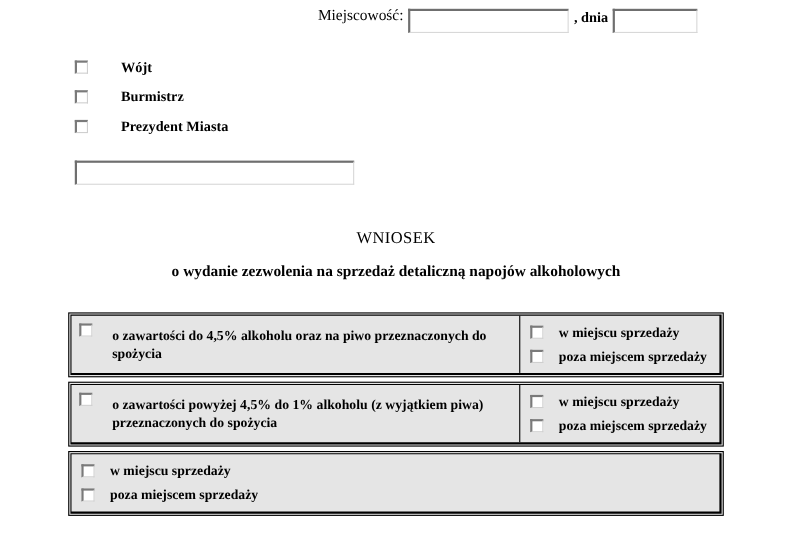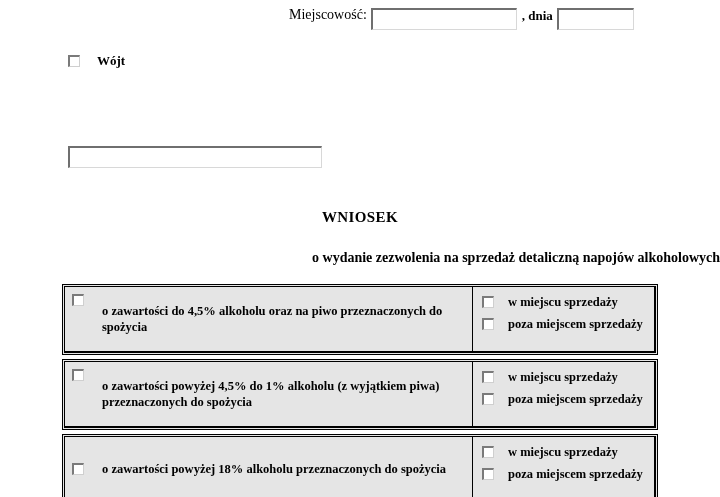--- a/index.html
+++ b/index.html
@@ -93,21 +93,21 @@
     align-items: flex-start;
     height: 27px;
   }
   .authority-item .cbox {
     margin-top: 3px;
   }
   .authority-label {
     font-size: 13px;
     font-weight: bold;
     line-height: 1;
-    margin-left: 17px;
+    margin-left: 30px;
     margin-top: 2px;
     white-space: nowrap;
     text-align: right;
   }
 
   .f-authority-name {
     position: absolute;
     left: 68px;
     top: 146px;
     width: 254px;
@@ -115,29 +115,29 @@
   }
 
   
   .doc-title {
     position: absolute;
     left: 0;
     top: 209px;
     width: 720px;
     text-align: center;
     font-size: 15px;
-    font-weight: bold;
+    font-weight: normal;
     letter-spacing: 0.4px;
   }
   .doc-subtitle {
     position: absolute;
     left: 0;
-    top: 250px;
+    top: 240px;
     width: 720px;
-    text-align: right;
+    text-align: center;
     font-size: 14px;
     font-weight: bold;
   }
 
   
   .cat-table {
     position: absolute;
     left: 62px;
     top: 284px;
     width: 596px;
@@ -176,21 +176,21 @@
   }
   .cat-left-label {
     font-size: 12.5px;
     font-weight: bold;
     line-height: 1.32;
     margin-left: 18px;
   }
   .cat-right {
     flex: 1 1 auto;
     box-sizing: border-box;
-    padding: 4px 4px 16px 9px;
+    padding: 4px 4px 4px 9px;
     display: flex;
     flex-direction: column;
     justify-content: center;
   }
   .cat-opt {
     display: flex;
     align-items: center;
     height: 22px;
   }
   .cat-opt-label {
@@ -211,21 +211,29 @@
   <input class="field f-dnia" type="text" placeholder="" style="">
 </div>
 
 <div class="authority-list">
 
   <div class="authority-item">
     <input class="cbox" type="checkbox" style="">
     <span class="authority-label">Wójt</span>
   </div>
 
-
+  <div class="authority-item">
+    <input class="cbox" type="checkbox" style="">
+    <span class="authority-label">Burmistrz</span>
+  </div>
+
+  <div class="authority-item">
+    <input class="cbox" type="checkbox" style="">
+    <span class="authority-label">Prezydent Miasta</span>
+  </div>
 
 </div>
 
 <input class="field f-authority-name" type="text" placeholder="" style="">
 
 <div class="doc-title">WNIOSEK</div>
 
 <div class="doc-subtitle">o wydanie zezwolenia na sprzedaż detaliczną napojów alkoholowych</div>
 
 <div class="cat-table">
@@ -263,24 +271,20 @@
         <div class="cat-opt">
           <input class="cbox" type="checkbox" style="">
           <span class="cat-opt-label">poza miejscem sprzedaży</span>
         </div>
       </div>
     </div>
   </div>
 
   <div class="cat-row cat-row--single">
     <div class="cat-row-inner">
-      <div class="cat-left">
-        <input class="cbox" type="checkbox" style="">
-        <span class="cat-left-label">o zawartości powyżej 18% alkoholu przeznaczonych do spożycia</span>
-      </div>
       <div class="cat-right">
         <div class="cat-opt">
           <input class="cbox" type="checkbox" style="">
           <span class="cat-opt-label">w miejscu sprzedaży</span>
         </div>
         <div class="cat-opt">
           <input class="cbox" type="checkbox" style="">
           <span class="cat-opt-label">poza miejscem sprzedaży</span>
         </div>
       </div>

